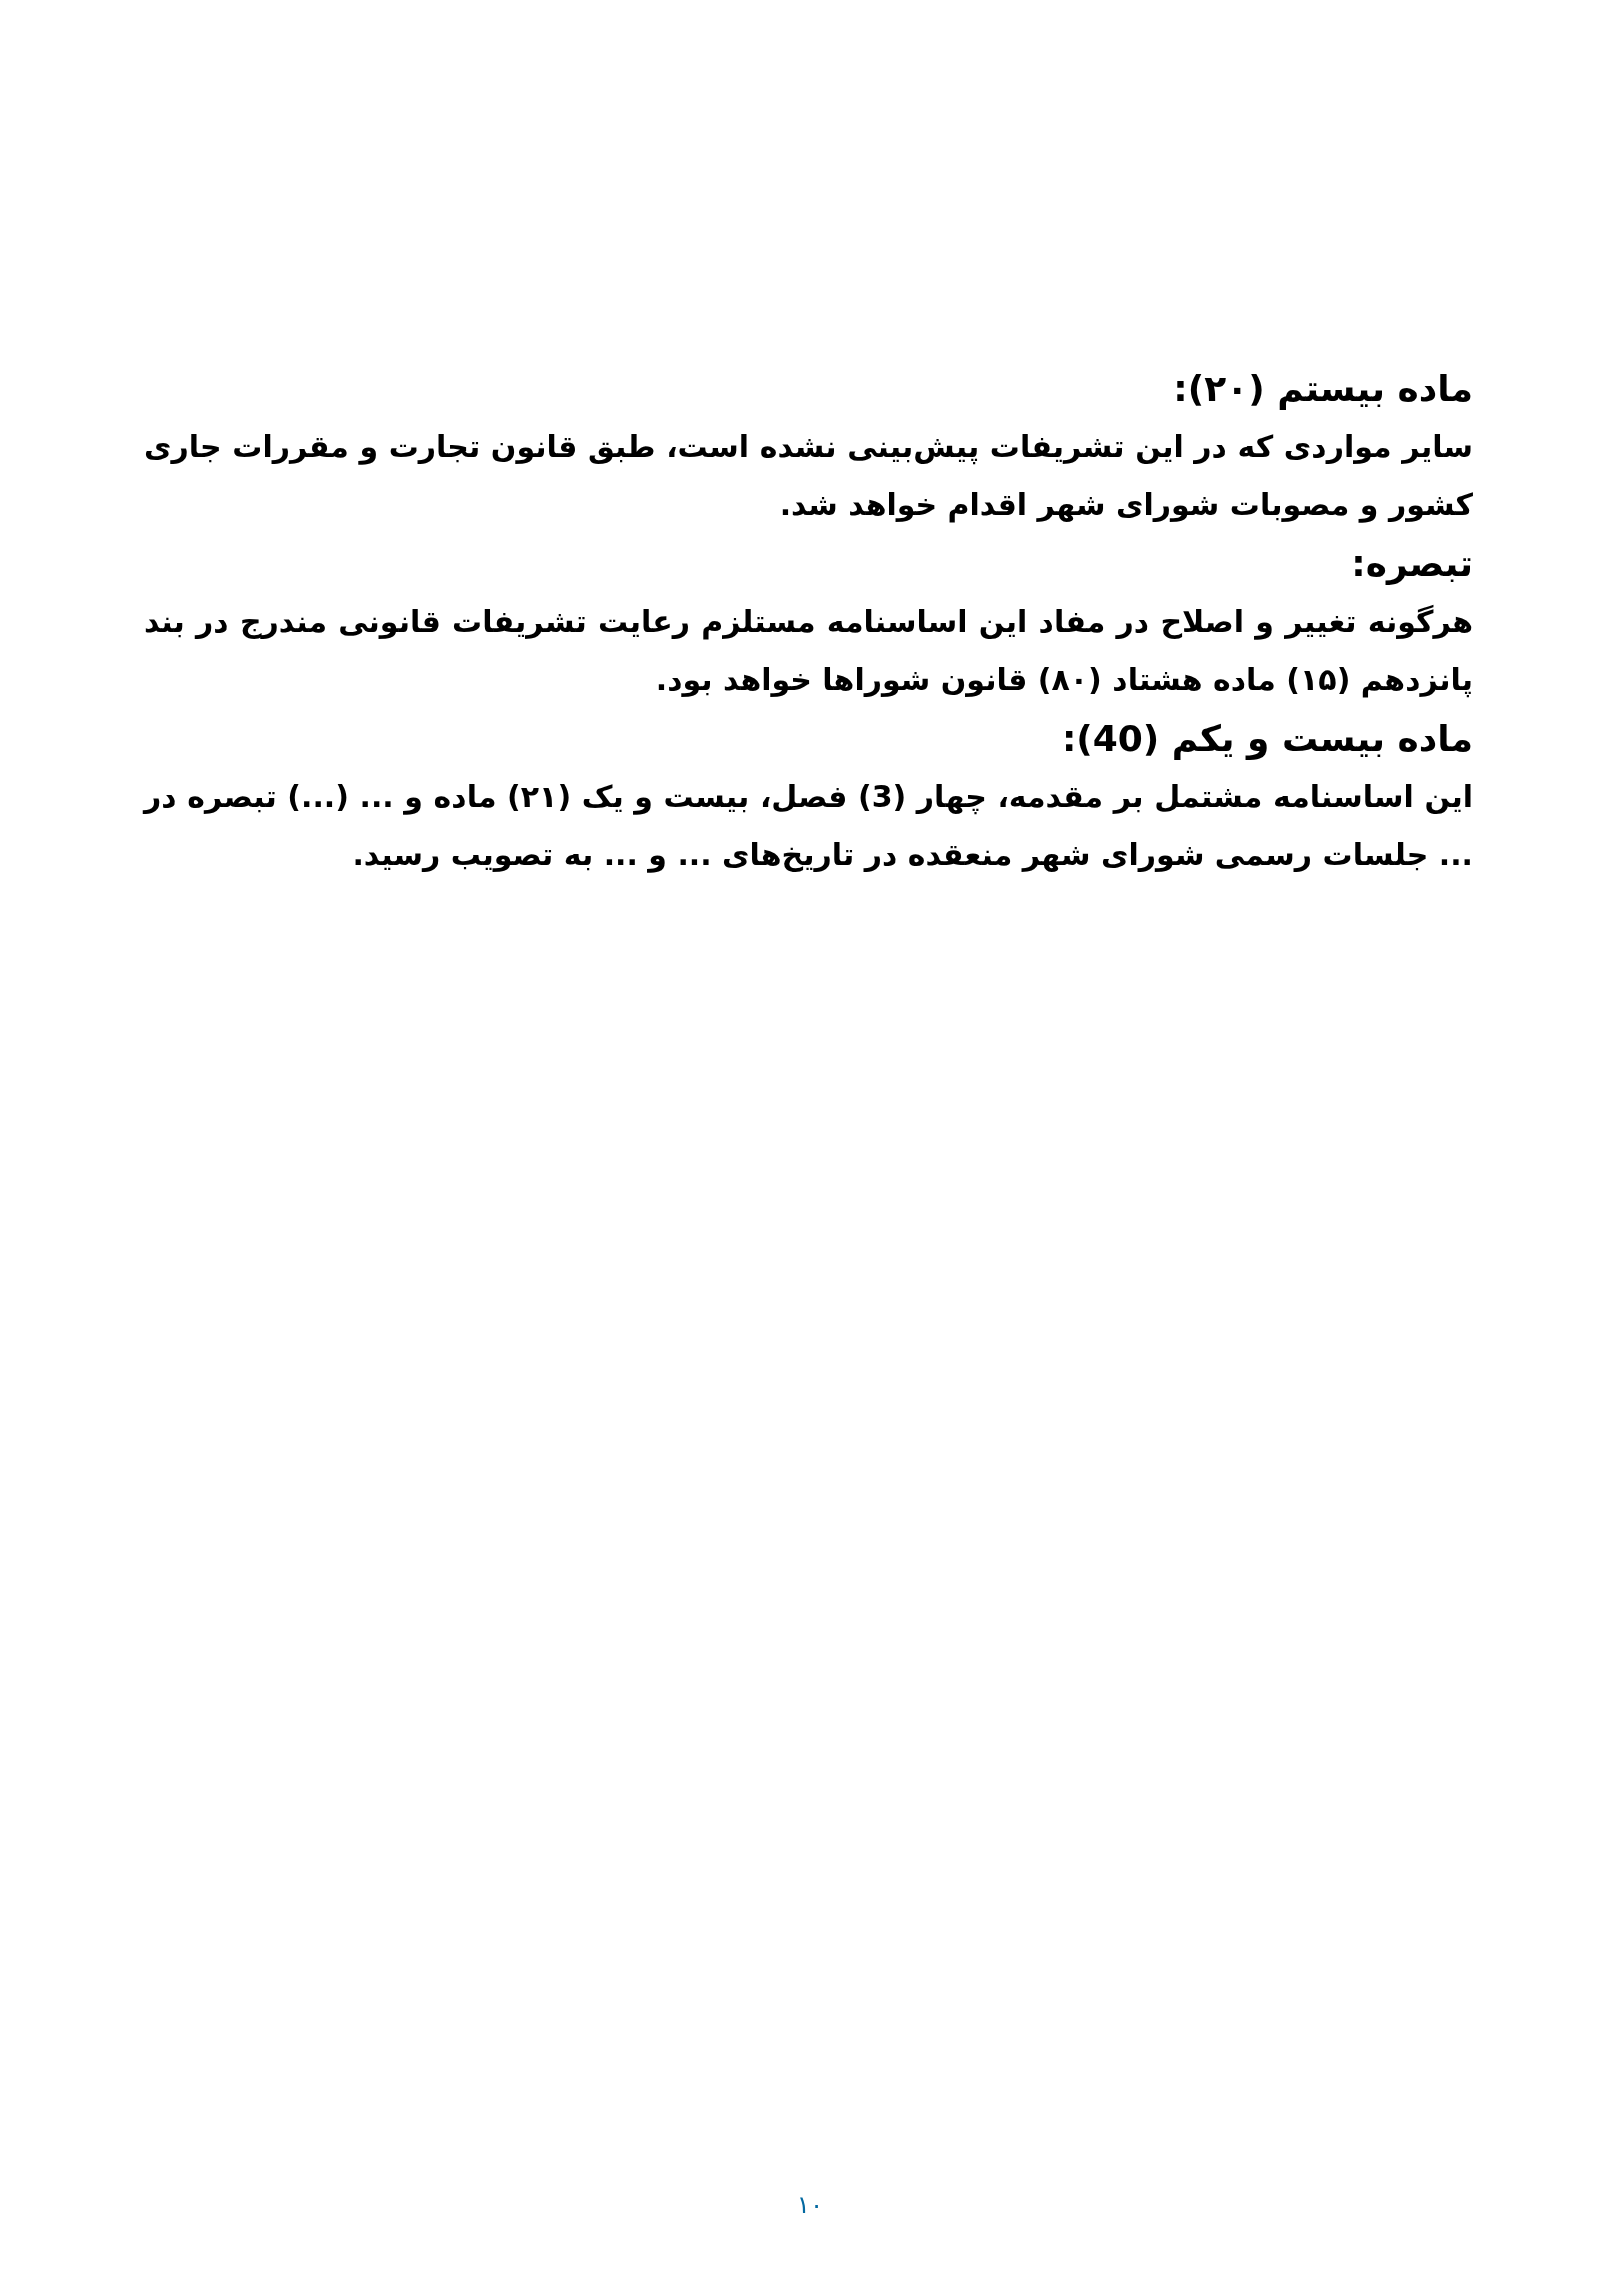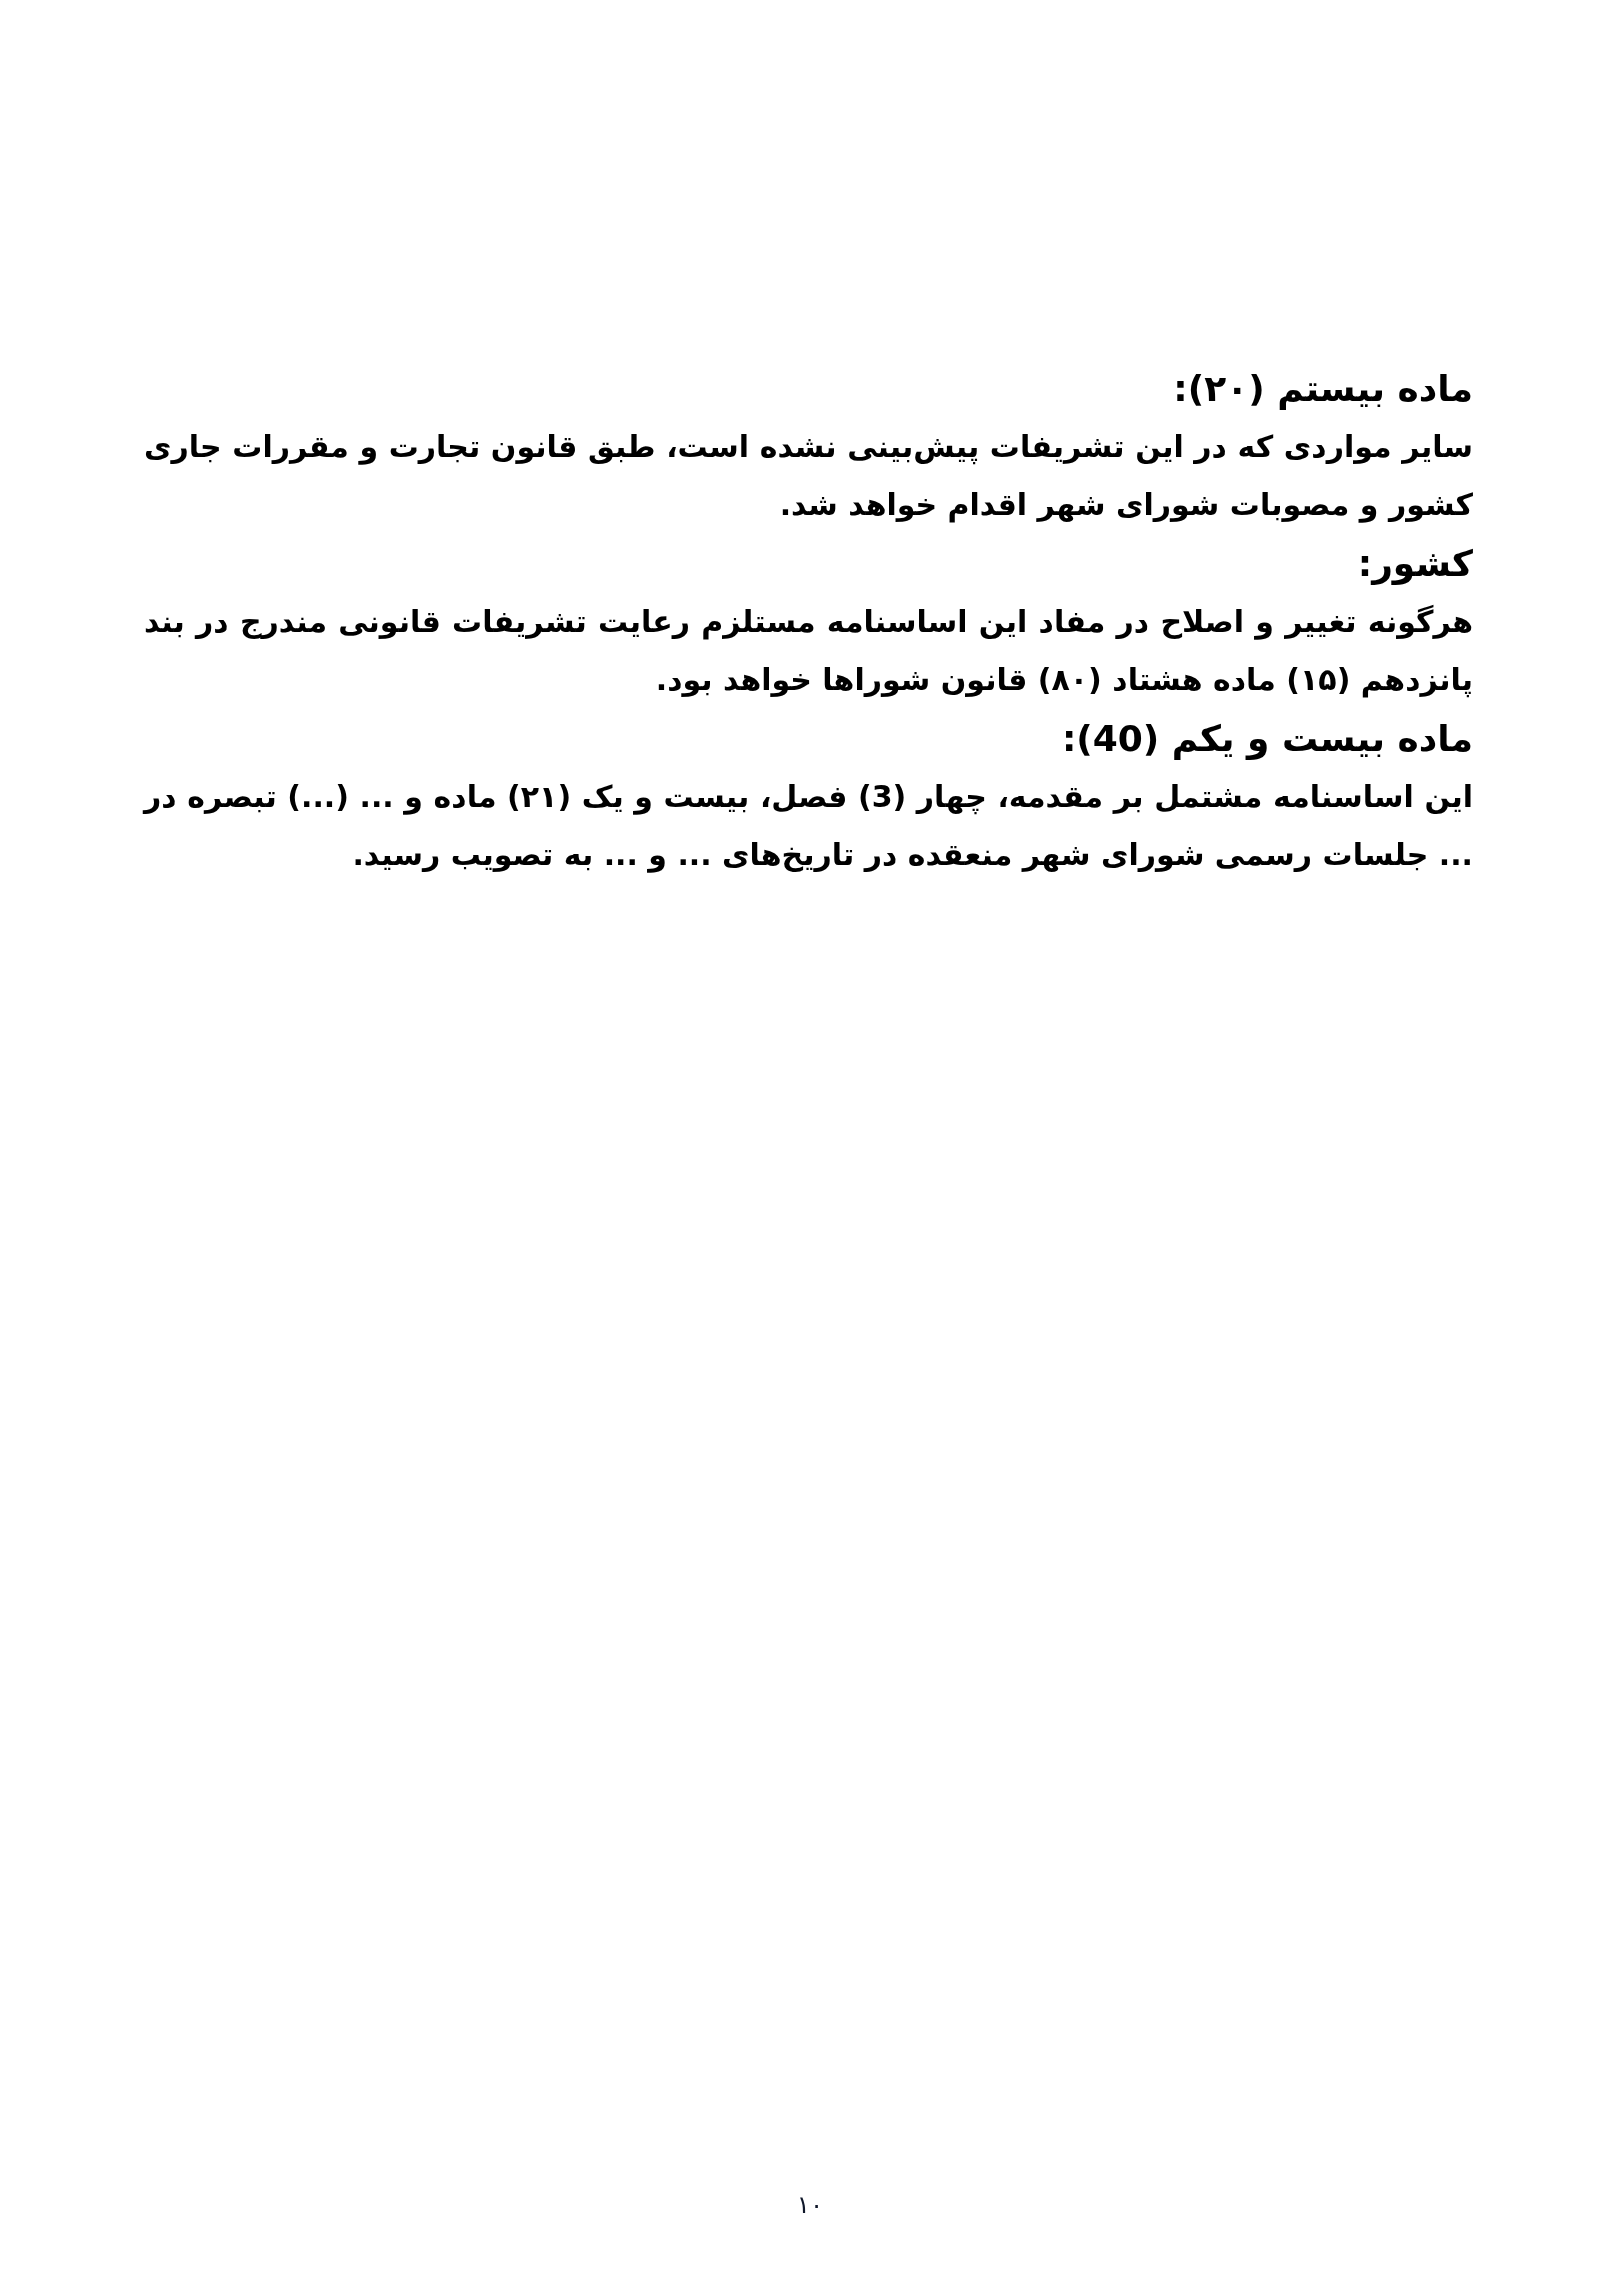--- a/index.html
+++ b/index.html
@@ -40,35 +40,35 @@
   }
   .page-number {
     position: absolute;
     bottom: 74px;
     left: 0;
     right: 0;
     text-align: center;
     direction: rtl;
     font-size: 24.5px;
     font-weight: normal;
-    color: #0f172a;
+    color: #0369a1;
   }
 </style>
 </head>
 <body>
 
 <div class="page">
 
   <div class="content">
 
     <h2 class="doc-heading">ماده بیستم (۲۰):</h2>
 
     <p class="doc-paragraph">سایر مواردی که در این تشریفات پیش‌بینی نشده است، طبق قانون تجارت و مقررات جاری کشور و مصوبات شورای شهر اقدام خواهد شد.</p>
 
-    <h2 class="doc-heading">کشور:</h2>
+    <h2 class="doc-heading">تبصره:</h2>
 
     <p class="doc-paragraph">هرگونه تغییر و اصلاح در مفاد این اساسنامه مستلزم رعایت تشریفات قانونی مندرج در بند پانزدهم (۱۵) ماده هشتاد (۸۰) قانون شوراها خواهد بود.</p>
 
     <h2 class="doc-heading">ماده بیست و یکم (40):</h2>
 
     <p class="doc-paragraph">این اساسنامه مشتمل بر مقدمه، چهار (3) فصل، بیست و یک (۲۱) ماده و ... (...) تبصره در ... جلسات رسمی شورای شهر منعقده در تاریخ‌های ... و ... به تصویب رسید.</p>
 
   </div>
 
   <div class="page-number">۱۰</div>

